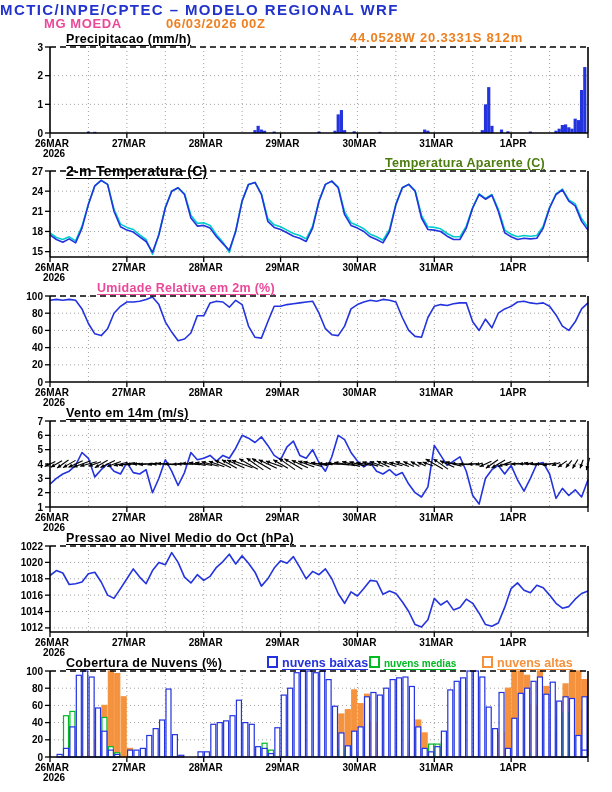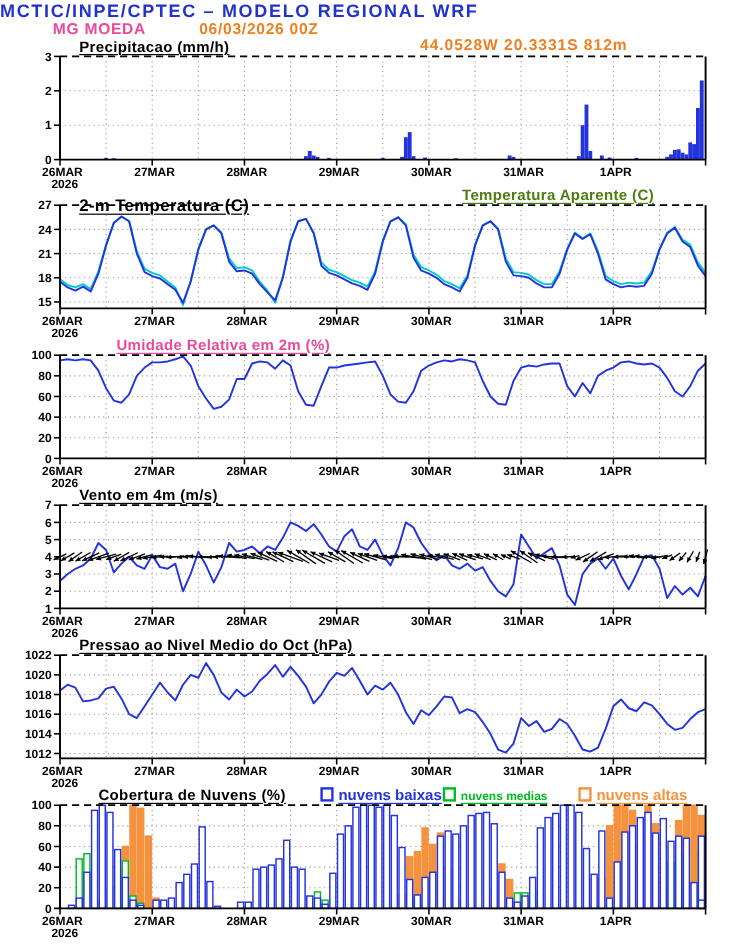--- a/index.html
+++ b/index.html
@@ -677,25 +677,25 @@
 <div class="lbl" style="top:30px;left:350px;width:240px;text-align:left;font-size:13px;letter-spacing:0.8px;color:#ef8020;">44.0528W 20.3331S 812m</div>
 
 <div class="lbl u" style="top:32px;left:66px;font-size:12.5px;letter-spacing:0.3px;color:#000;text-align:right;">Precipitacao (mm/h)</div>
 
 <div class="lbl u" style="top:163px;left:66px;font-size:14px;letter-spacing:0.3px;color:#000;">2-m Temperatura (C)</div>
 
 <div class="lbl u" style="top:156px;left:340px;width:250px;text-align:center;font-size:12.5px;letter-spacing:0.3px;color:#4d7c0f;">Temperatura Aparente (C)</div>
 
 <div class="lbl u" style="top:281px;left:66px;font-size:12.5px;letter-spacing:0.3px;color:#ec4899;margin-left:31px;">Umidade Relativa em 2m (%)</div>
 
-<div class="lbl u" style="top:406px;left:66px;font-size:12.5px;letter-spacing:0.3px;color:#000;">Vento em 4m (m/s)</div>
+<div class="lbl u" style="top:406px;left:66px;font-size:12.5px;letter-spacing:0.3px;color:#000;">Vento em 14m (m/s)</div>
 
 <div class="lbl u" style="top:531px;left:66px;font-size:12.5px;letter-spacing:0.3px;color:#000;">Pressao ao Nivel Medio do Oct (hPa)</div>
 
-<div class="lbl u" style="top:656px;left:66px;font-size:12.5px;letter-spacing:0.3px;color:#000;margin-left:16px;">Cobertura de Nuvens (%)</div>
+<div class="lbl u" style="top:656px;left:66px;font-size:12.5px;letter-spacing:0.3px;color:#000;">Cobertura de Nuvens (%)</div>
 
 <div class="lbl" style="top:656px;left:243px;font-size:12.5px;color:#2333dd;margin-left:24px;">
   <span class="legend-sq" style="border-color:#2333dd;"></span><span class="u">nuvens baixas</span>
 </div>
 
 <div class="lbl" style="top:656px;left:369px;font-size:10px;color:#00bb22;">
   <span class="legend-sq" style="border-color:#00bb22;"></span><span class="u">nuvens medias</span>
 </div>
 
 <div class="lbl" style="top:656px;left:482px;font-size:12.5px;color:#f5923e;">

